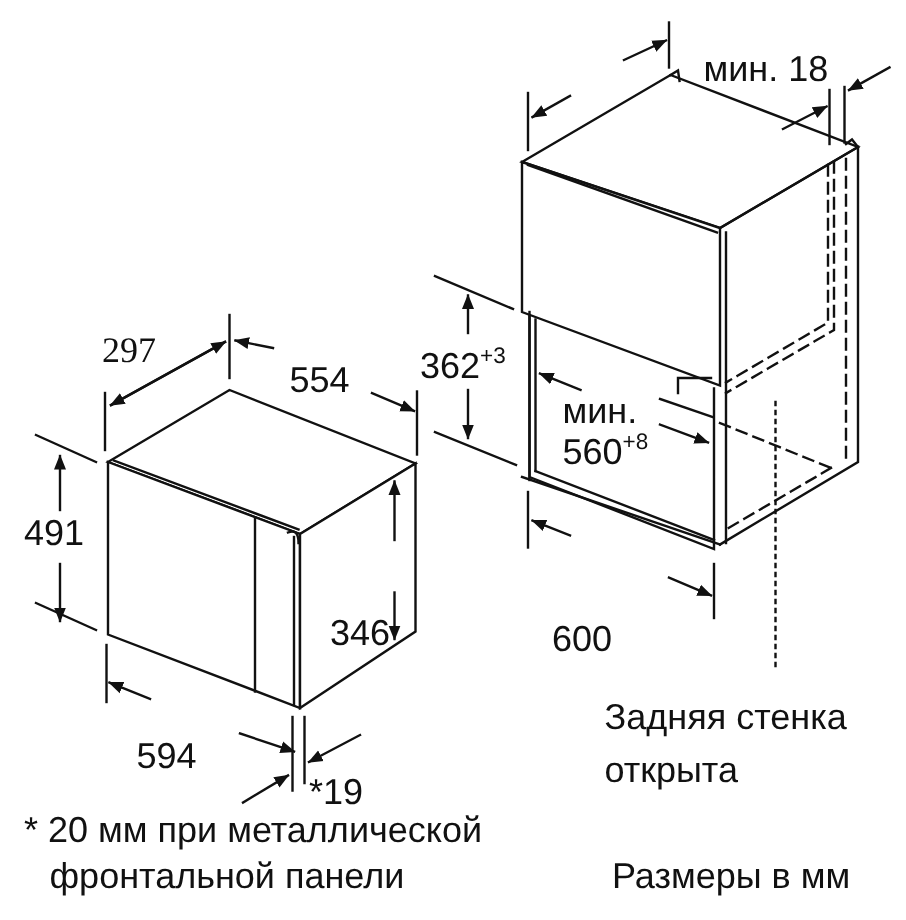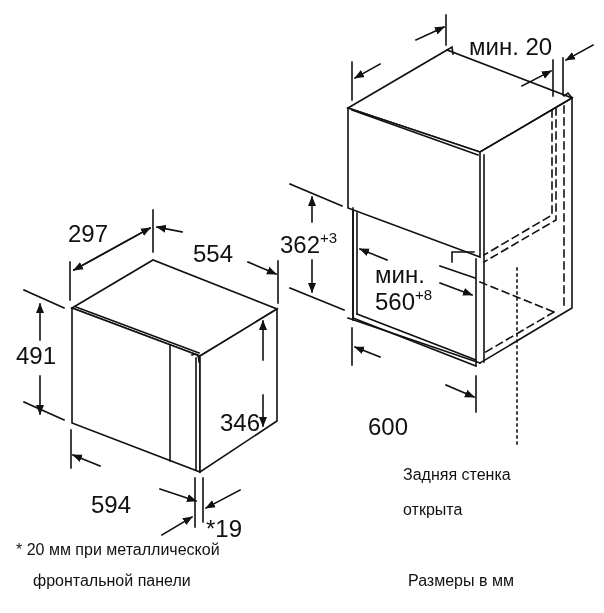--- a/index.html
+++ b/index.html
@@ -7,21 +7,21 @@
   .stage { position: absolute; left: 0; top: 0; width: 604px; height: 613px; }
   svg.drawing { position: absolute; left: 0; top: 0; }
   .lbl {
     position: absolute;
     font-family: "Liberation Sans", sans-serif;
     color: #111111;
     white-space: nowrap;
     line-height: 1;
   }
   .dim { font-size: 24px; }
-  .note { font-size: 16px; text-align: center; }
+  .note { font-size: 24px; text-align: center; }
   sup.tol { font-size: 15px; vertical-align: top; position: relative; top: -3px; }
 </style>
 </head>
 <body>
 
 <div class="stage">
 
   <svg class="drawing" width="604" height="613" viewBox="0 0 604 613">
     <defs>
       <marker id="ah" markerWidth="10" markerHeight="10" refX="9" refY="5" orient="auto" markerUnits="userSpaceOnUse">
@@ -148,30 +148,30 @@
 
       <g>
         <path d="M352,328 L352,365"></path>
         <path d="M476,376 L476,412"></path>
         <path d="M380,357 L355,347" marker-end="url(#ah)"></path>
         <path d="M446,385 L474,397" marker-end="url(#ah)"></path>
       </g>
     </g>
   </svg>
 
-  <div class="lbl dim" style="left:68px; top:222px;">297</div>
+  <div class="lbl dim" style="left:68px; top:222px;font-family:Liberation Serif, serif;">297</div>
   <div class="lbl dim" style="left:193px; top:242px;">554</div>
   <div class="lbl dim" style="left:16px; top:344px;">491</div>
   <div class="lbl dim" style="left:220px; top:367px;margin-top:44px;">346</div>
   <div class="lbl dim" style="left:91px; top:470px;margin-top:23px;">594</div>
   <div class="lbl dim" style="left:206px; top:517px;">*19</div>
 
   <div class="lbl dim" style="left:469px; top:35px;">
     <span>мин.</span>
-    <span>20</span>
+    <span>18</span>
   </div>
   <div class="lbl dim" style="left:280px; top:233px;">
     <span>362</span><sup class="tol">+3</sup>
   </div>
   <div class="lbl dim" style="left:375px; top:263px;">мин.</div>
   <div class="lbl dim" style="left:375px; top:290px;">
     <span>560</span><sup class="tol">+8</sup>
   </div>
   <div class="lbl dim" style="left:368px; top:367px;margin-top:48px;">600</div>
 

